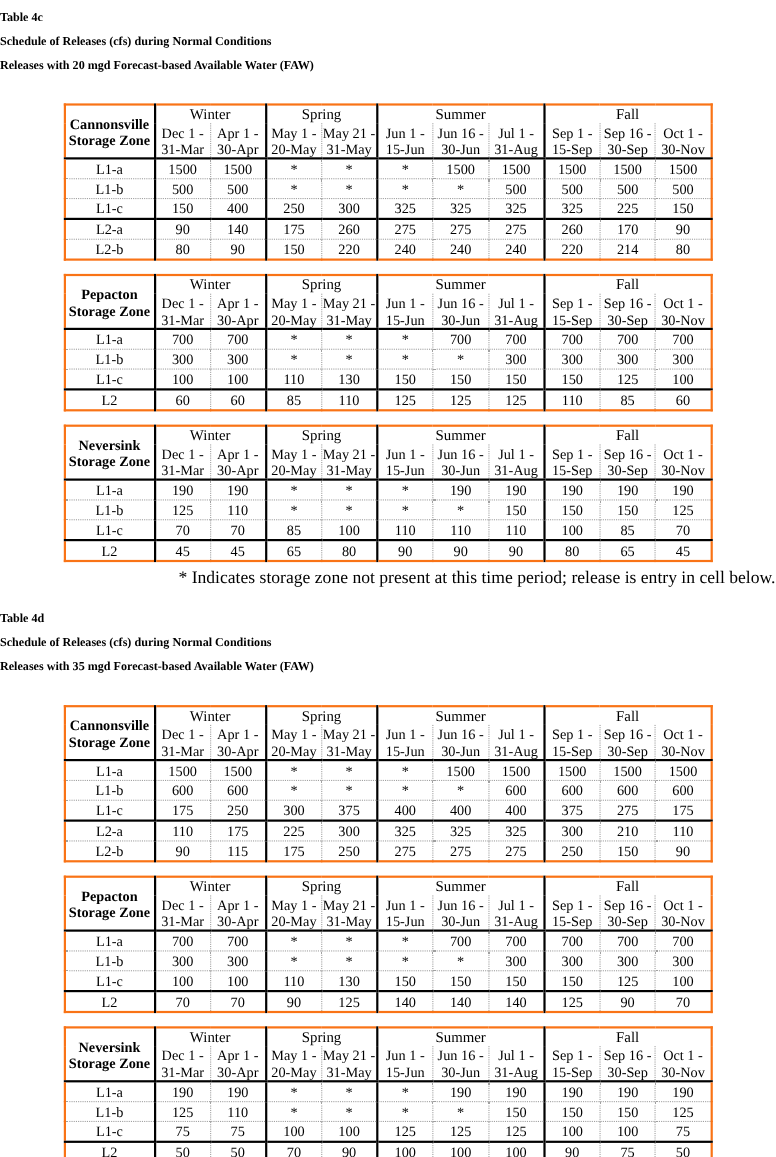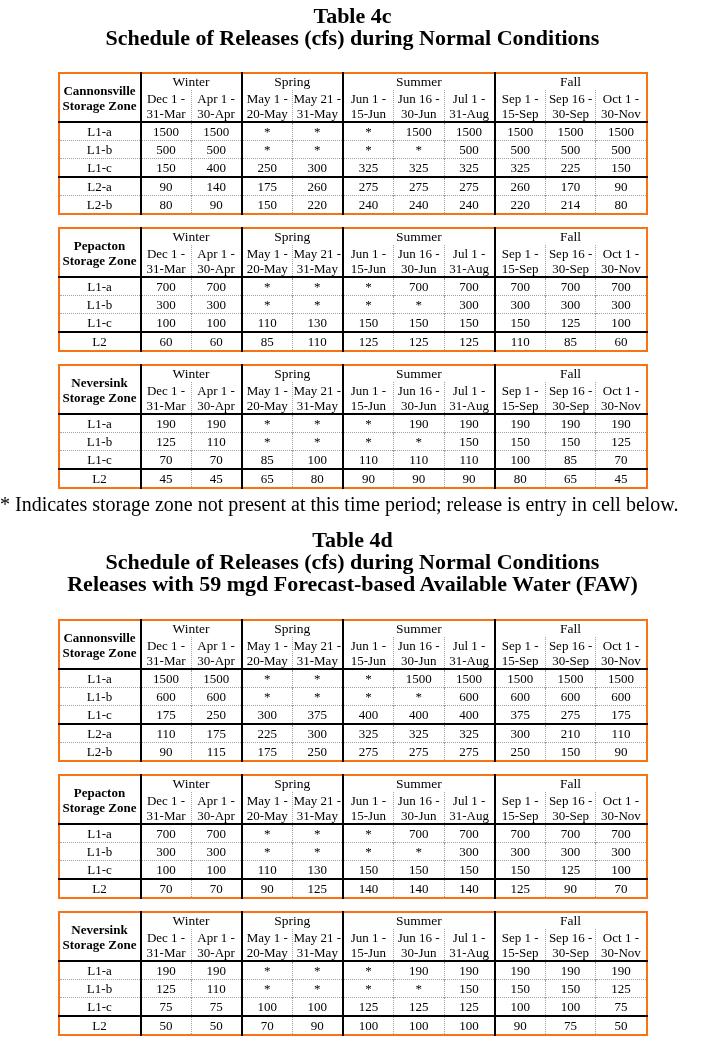--- a/index.html
+++ b/index.html
@@ -4,24 +4,24 @@
 <style>
   * { margin:0; padding:0; box-sizing:border-box; }
   html,body { background:#ffffff; }
   body {
     width:705px; height:1052px;
     font-family:"Liberation Serif","DejaVu Serif",serif;
     color:#000;
   }
   .page { width:705px; height:1052px; overflow:hidden; padding-top:5px; }
 
-  .doc-title { text-align:center; font-weight:700; font-size:22px; line-height:22px; }
+  .doc-title { text-align:left; font-weight:700; font-size:11px; line-height:22px; }
   .doc-title.second { margin-top:16px; }
 
-  .footnote { text-align:left; font-size:20px; line-height:18px; margin-top:6px; }
+  .footnote { text-align:right; font-size:16px; line-height:18px; margin-top:6px; }
 
   table.release-table {
     border-collapse:collapse;
     table-layout:fixed;
     width:590px;
     margin:0 auto;
     border:2px solid #f97316;
     font-size:13px;
   }
   .tables > table:first-child { margin-top:23px; }
@@ -63,20 +63,21 @@
 </style>
 </head>
 <body>
 
 <div class="page">
 
   <section>
     <div class="doc-title">
       <div>Table 4c</div>
       <div>Schedule of Releases (cfs) during Normal Conditions</div>
+      <div>Releases with 20 mgd Forecast-based Available Water (FAW)</div>
     </div>
     <div class="tables">
         <table class="release-table">
           <colgroup>
             <col class="col-label">
             <col>
             <col>
             <col>
             <col>
             <col>
@@ -356,21 +357,21 @@
           </tbody>
         </table>
       </div>
     <div class="footnote">* Indicates storage zone not present at this time period; release is entry in cell below.</div>
   </section>
 
   <section>
     <div class="doc-title second">
       <div>Table 4d</div>
       <div>Schedule of Releases (cfs) during Normal Conditions</div>
-      <div>Releases with 59 mgd Forecast-based Available Water (FAW)</div>
+      <div>Releases with 35 mgd Forecast-based Available Water (FAW)</div>
     </div>
     <div class="tables compact">
         <table class="release-table">
           <colgroup>
             <col class="col-label">
             <col>
             <col>
             <col>
             <col>
             <col>

